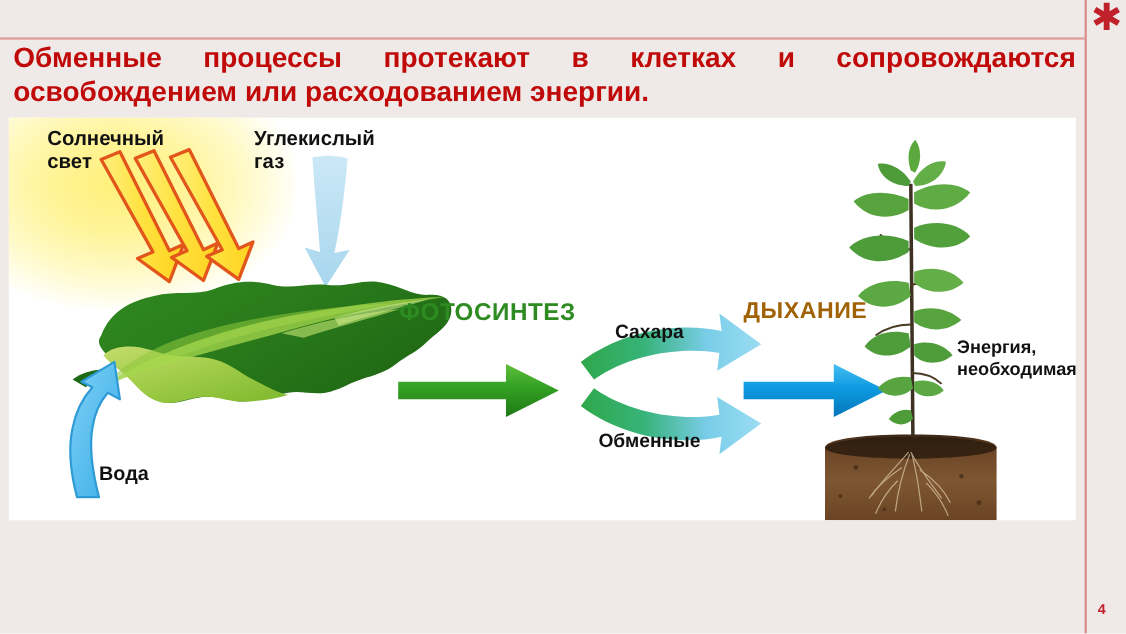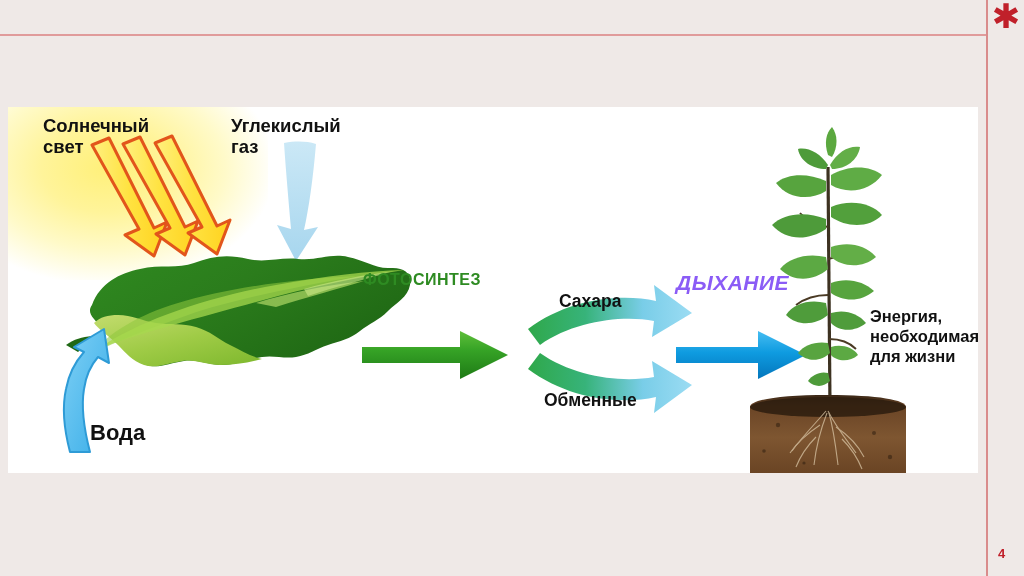--- a/index.html
+++ b/index.html
@@ -97,61 +97,64 @@
   }
 
   .lbl {
     position: absolute;
     color: #111111;
     font-weight: bold;
     font-family: "Liberation Sans", sans-serif;
   }
   .lbl-sun     { left: 35px;  top: 8px;   font-size: 18.5px; line-height: 21px; }
   .lbl-co2     { left: 223px; top: 8px;   font-size: 18.5px; line-height: 21px; }
-  .lbl-water   { left: 82px;  top: 313px; font-size: 22px; }
+  .lbl-water   { left: 82px;  top: 313px; font-size: 18px; }
   .lbl-sugars  { left: 551px; top: 184px; font-size: 17.5px; text-align: center; }
   .lbl-oxygen  { left: 536px; top: 283px; font-size: 17.5px; }
   .lbl-energy  { left: 862px; top: 199px; font-size: 16.5px; line-height: 20px; text-align: left; width: 120px;}
 
   .lbl-photo {
     position: absolute;
     left: 355px; top: 164px;
     color: #2E8B22;
-    font-size: 16px;
+    font-size: 22px;
     font-weight: bold;
     letter-spacing: 0.5px;
     font-family: "Liberation Sans", sans-serif;
   }
   .lbl-resp {
     position: absolute;
     left: 668px; top: 164px;
-    color: #8b5cf6;
+    color: #a16207;
     font-size: 21px;
     font-weight: bold;
     letter-spacing: 0.5px;
     font-family: "Liberation Sans", sans-serif;
-    font-style: italic;
   }
 
   svg.layer {
     position: absolute;
     left: 0; top: 0;
     width: 970px; height: 366px;
     overflow: visible;
   }
 </style>
 </head>
 <body>
 
 <div class="slide">
 
   <div class="hline"></div>
   <div class="vline"></div>
   <div class="asterisk-icon">✱</div>
 
+  <div class="title">
+    <span class="l1">Обменные процессы протекают в клетках и сопровождаются</span>
+    <span class="l2">освобождением или расходованием энергии.</span>
+  </div>
 
   <div class="diagram">
 
     <div class="sun-glow"></div>
 
     <svg class="layer" viewBox="0 0 970 366">
       <defs>
         <linearGradient id="gradLeafMain" x1="0" y1="0" x2="1" y2="0.6">
           <stop offset="0%" stop-color="#2F8A20"></stop>
           <stop offset="45%" stop-color="#2B7C1C"></stop>
@@ -331,18 +334,17 @@
 
     <div class="lbl-photo">ФОТОСИНТЕЗ</div>
     <div class="lbl-resp">ДЫХАНИЕ</div>
 
     <div class="lbl lbl-sugars">Сахара</div>
     <div class="lbl lbl-oxygen">Обменные</div>
 
     <div class="lbl lbl-energy">
       <div>Энергия,</div>
       <div>необходимая</div>
-      <div>для жизни</div>
     </div>
   </div>
 
   <div class="page-number">4</div>
 </div>
 
 </body></html>

